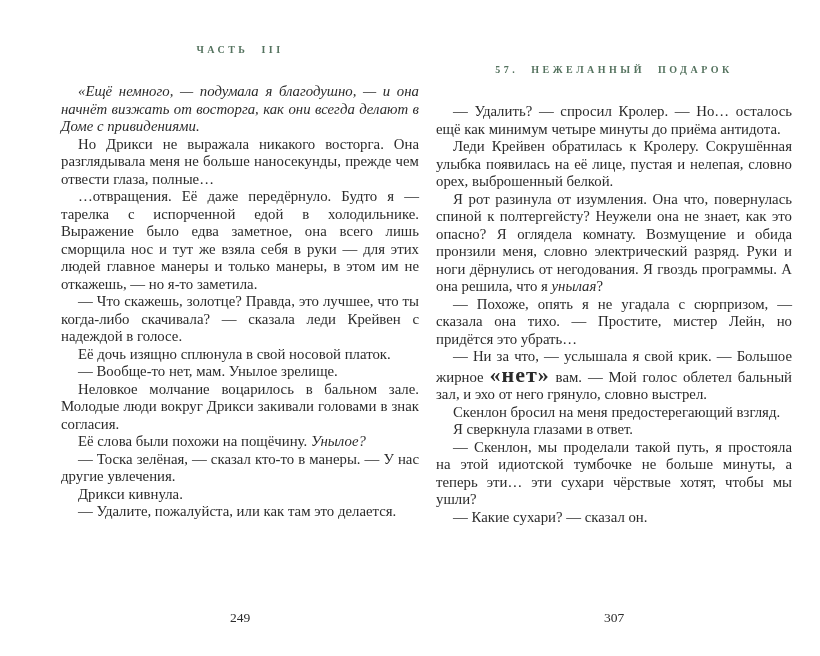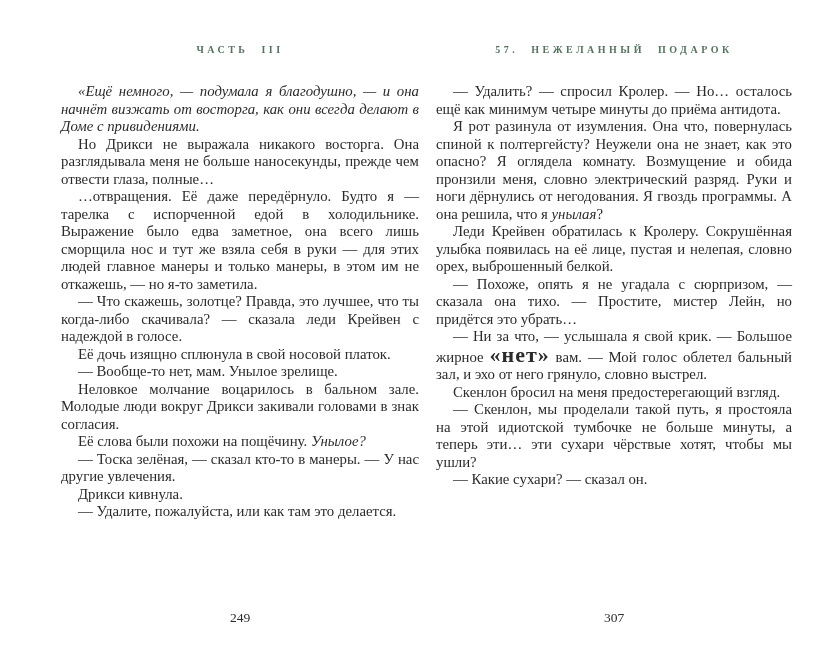--- a/index.html
+++ b/index.html
@@ -10,21 +10,21 @@
   html,body{margin:0;padding:0;}
   body{
     width:820px;height:656px;overflow:hidden;
     background:var(--bg);
     font-family:"Liberation Serif","DejaVu Serif",serif;
     color:var(--text);
   }
   .spread{position:relative;width:820px;height:656px;}
   .page{position:absolute;top:44px;display:flex;flex-direction:column;}
   .page-left{left:61px;width:358px;}
-  .page-right{left:436px;width:356px;}
+  .page-right{left:436px;width:356px;margin-top:20px;}
   .running-header{
     text-align:center;
     font-size:10px;
     letter-spacing:3.5px;
     word-spacing:7px;
     color:var(--header);
     font-weight:bold;
     margin-bottom:28px;
     white-space:nowrap;
   }
@@ -72,25 +72,26 @@
         <p class="para"><span>— Тоска зелёная, — сказал кто-то в манеры. — У нас другие увлечения.</span></p>
         <p class="para"><span>Дрикси кивнула.</span></p>
         <p class="para"><span>— Удалите, пожалуйста, или как там это делается.</span></p>
       </div>
   </div>
 
   <div class="page page-right">
     <div class="running-header">57. НЕЖЕЛАННЫЙ ПОДАРОК</div>
     <div class="page-body">
         <p class="para"><span>— Удалить? — спросил Кролер. — Но… осталось ещё как минимум четыре минуты до приёма антидота.</span></p>
+        <p class="para"><span>Леди Крейвен обратилась к Кролеру. Сокрушённая улыбка появилась на её лице, пустая и нелепая, словно орех, выброшенный белкой.</span></p>
         <p class="para"><span>Я рот разинула от изумления. Она что, повернулась спиной к полтергейсту? Неужели она не знает, как это опасно? Я оглядела комнату. Возмущение и обида пронзили меня, словно электрический разряд. Руки и ноги дёрнулись от негодования. Я гвоздь программы. А она решила, что я </span><span class="em">унылая</span><span>?</span></p>
-        <p class="para"><span>Леди Крейвен обратилась к Кролеру. Сокрушённая улыбка появилась на её лице, пустая и нелепая, словно орех, выброшенный белкой.</span></p>
         <p class="para"><span>— Похоже, опять я не угадала с сюрпризом, — сказала она тихо. — Простите, мистер Лейн, но придётся это убрать…</span></p>
         <p class="para"><span>— Ни за что, — услышала я свой крик. — Большое жирное </span><span class="big">«нет»</span><span> вам. — Мой голос облетел бальный зал, и эхо от него грянуло, словно выстрел.</span></p>
         <p class="para"><span>Скенлон бросил на меня предостерегающий взгляд.</span></p>
+        <p class="para"><span>Я сверкнула глазами в ответ.</span></p>
         <p class="para"><span>— Скенлон, мы проделали такой путь, я простояла на этой идиотской тумбочке не больше минуты, а теперь эти… эти сухари чёрствые хотят, чтобы мы ушли?</span></p>
         <p class="para"><span>— Какие сухари? — сказал он.</span></p>
       </div>
   </div>
 
   <div class="page-number page-number-left">249</div>
 
   <div class="page-number page-number-right">307</div>
 
 </div>

